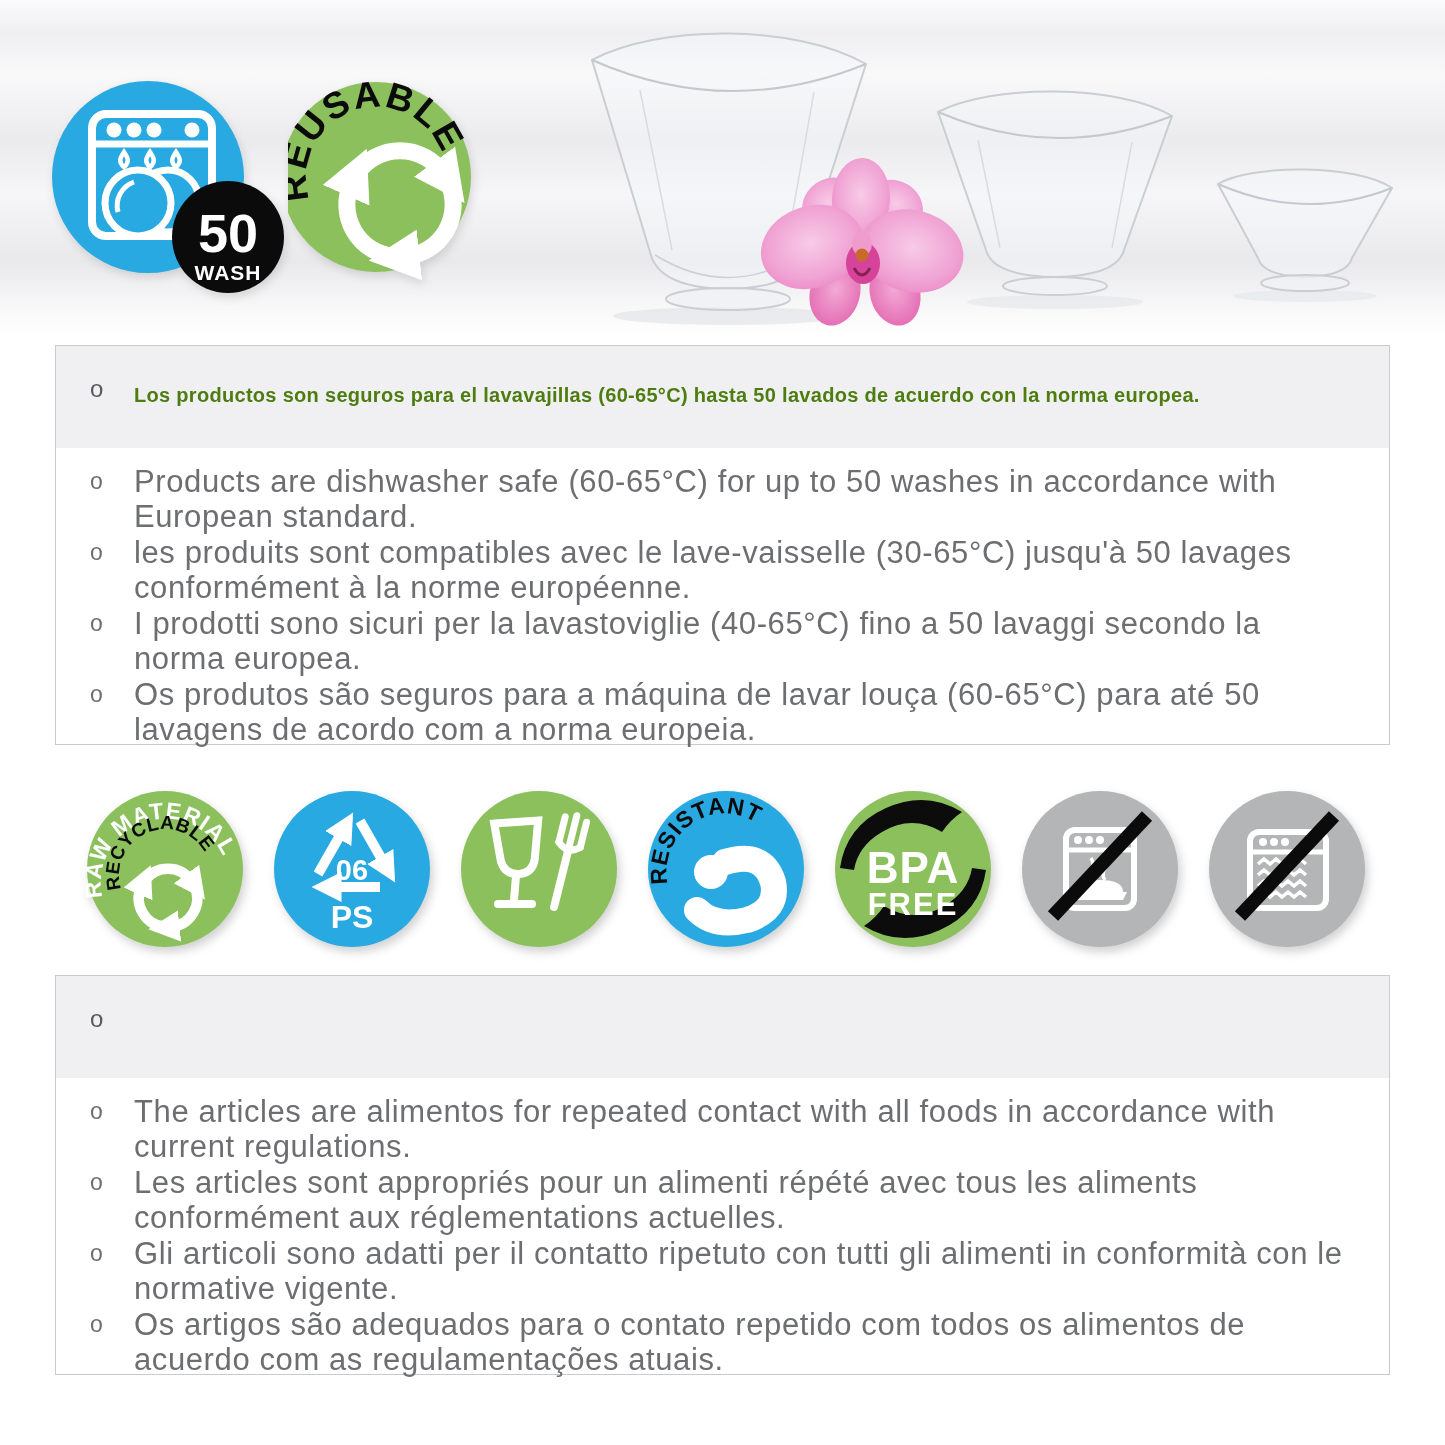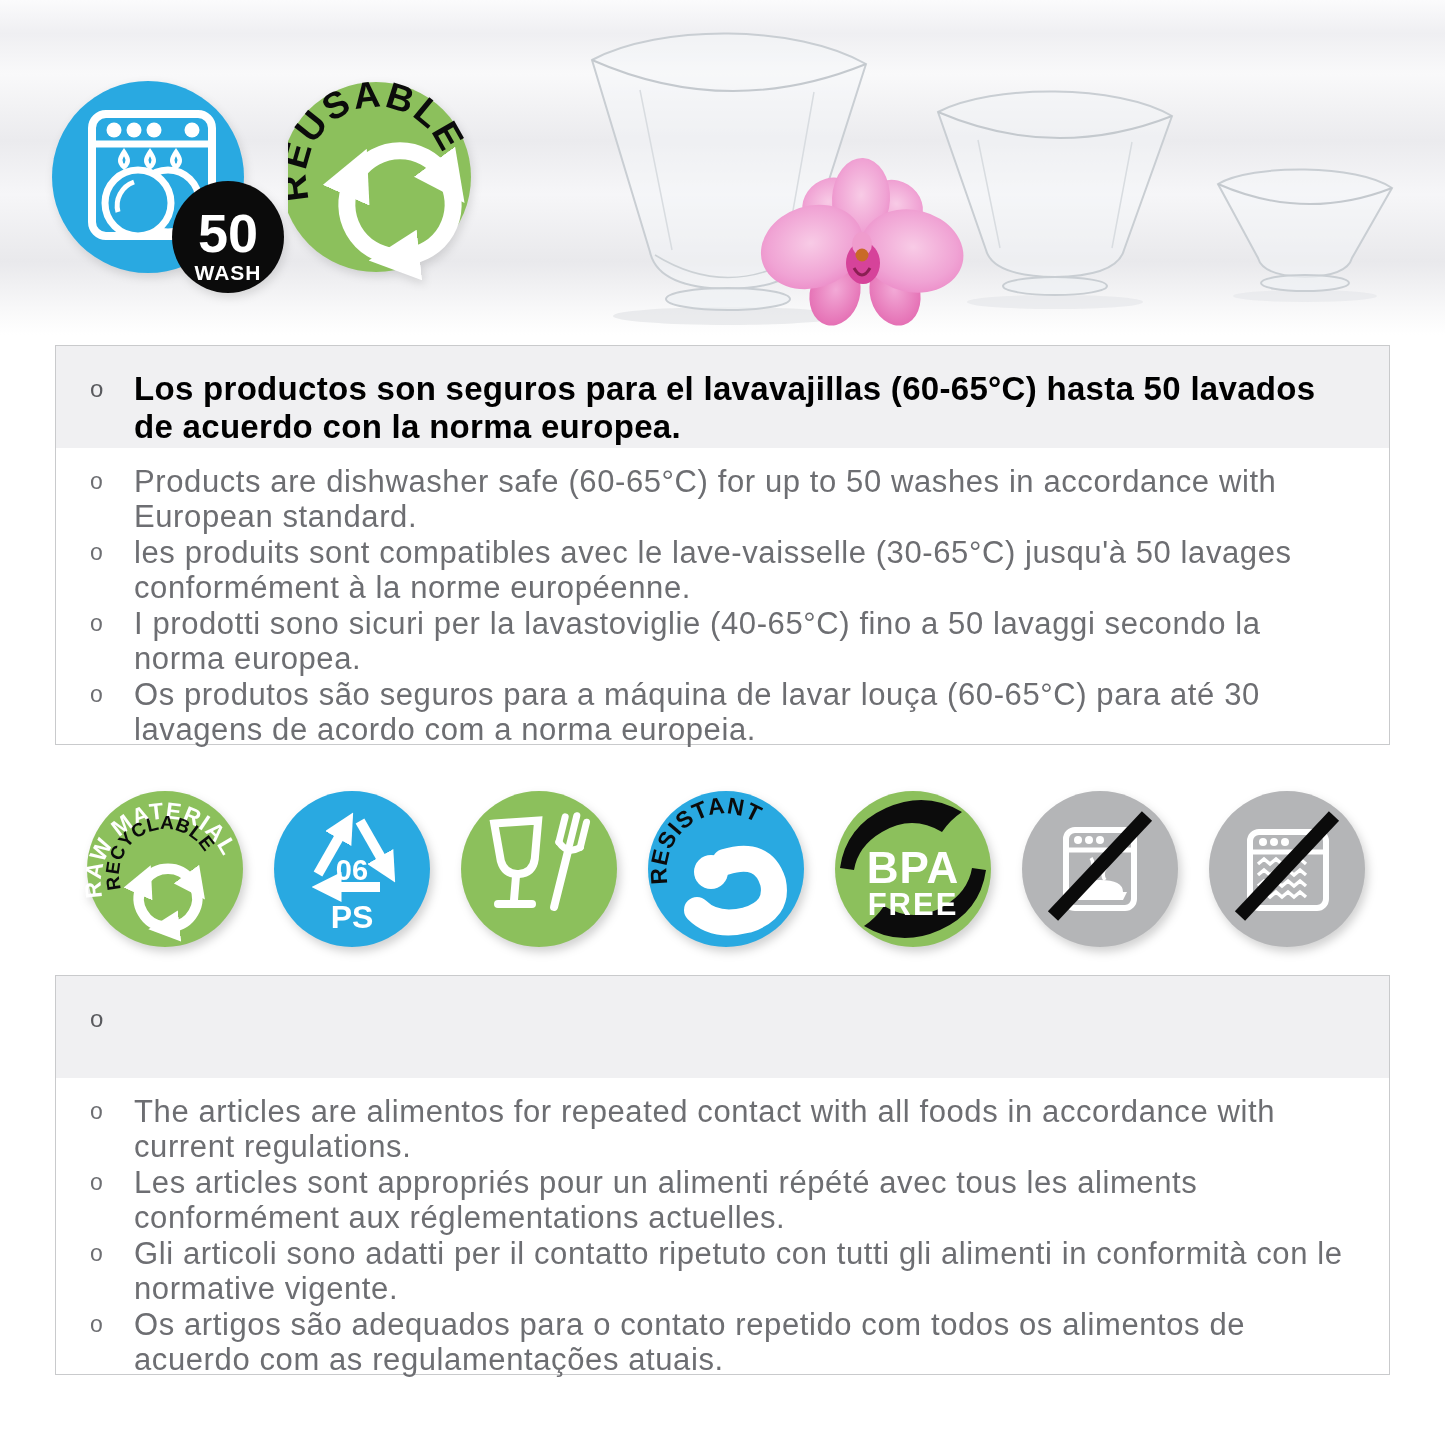--- a/index.html
+++ b/index.html
@@ -12,21 +12,21 @@
   #badge-wash{left:40px;top:52px;}
   #badge-reusable{left:288px;top:52px;}
   
   .info-box{position:absolute;left:55px;width:1335px;height:400px;background:#ffffff;
             border:1px solid #c9cacc;box-sizing:border-box;}
   #box1{top:345px;}
   #box2{top:975px;}
   .box-head{background:#f0f0f2;height:102px;display:flex;align-items:flex-start;
             padding:24px 26px 0 34px;box-sizing:border-box;}
   .box-head .marker{flex:0 0 44px;font-size:24px;color:#595a5e;line-height:38px;}
-  .box-head .head-text{font-size:33px;font-weight:bold;color:#000000;line-height:38px;
+  .box-head .head-text{font-size:20px;font-weight:bold;color:#4d7c0f;line-height:50px;
                        letter-spacing:0.3px;padding-right:10px;}
   .box-body{padding:16px 24px 0 34px;}
   .bullet{display:flex;margin-bottom:1px;}
   .bullet .marker{flex:0 0 44px;font-size:23px;color:#6d6e72;line-height:35px;}
   .bullet .b-text{font-size:31px;color:#6d6e72;line-height:35px;letter-spacing:0.6px;
                   padding-right:14px;}
   
   .icon-row{position:absolute;left:0;top:788px;width:1445px;height:165px;
             display:flex;gap:25px;padding-left:84px;box-sizing:border-box;}
   .icon-row svg{flex:0 0 auto;filter:drop-shadow(3px 5px 5px rgba(0,0,0,0.18));}
@@ -156,21 +156,21 @@
       <div class="bullet">
         <span class="marker">o</span>
         <span class="b-text">les produits sont compatibles avec le lave-vaisselle (30-65°C) jusqu'à 50 lavages conformément à la norme européenne.</span>
       </div>
       <div class="bullet">
         <span class="marker">o</span>
         <span class="b-text">I prodotti sono sicuri per la lavastoviglie (40-65°C) fino a 50 lavaggi secondo la norma europea.</span>
       </div>
       <div class="bullet">
         <span class="marker">o</span>
-        <span class="b-text">Os produtos são seguros para a máquina de lavar louça (60-65°C) para até 30 lavagens de acordo com a norma europeia.</span>
+        <span class="b-text">Os produtos são seguros para a máquina de lavar louça (60-65°C) para até 50 lavagens de acordo com a norma europeia.</span>
       </div>
     </div>
   </section>
 
   <div class="icon-row">
 
     <svg width="162" height="162" viewBox="0 0 162 162">
       <defs>
         <path id="rawArc" d="M 20,114 A 64,64 0 1 1 142,114" fill="none"></path>
         <path id="recycArc" d="M 40,108 A 46,46 0 1 1 122,108" fill="none"></path>

